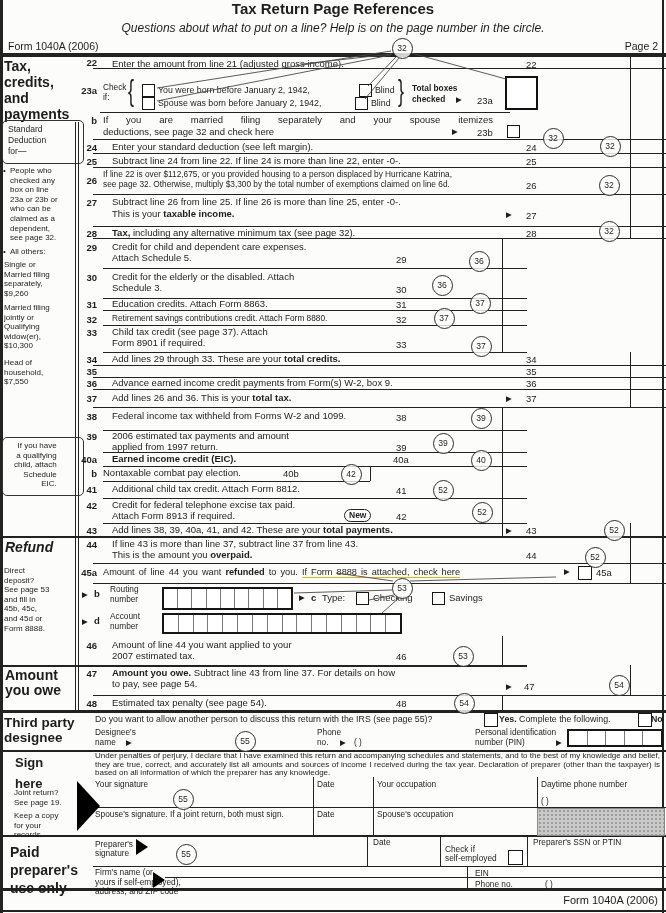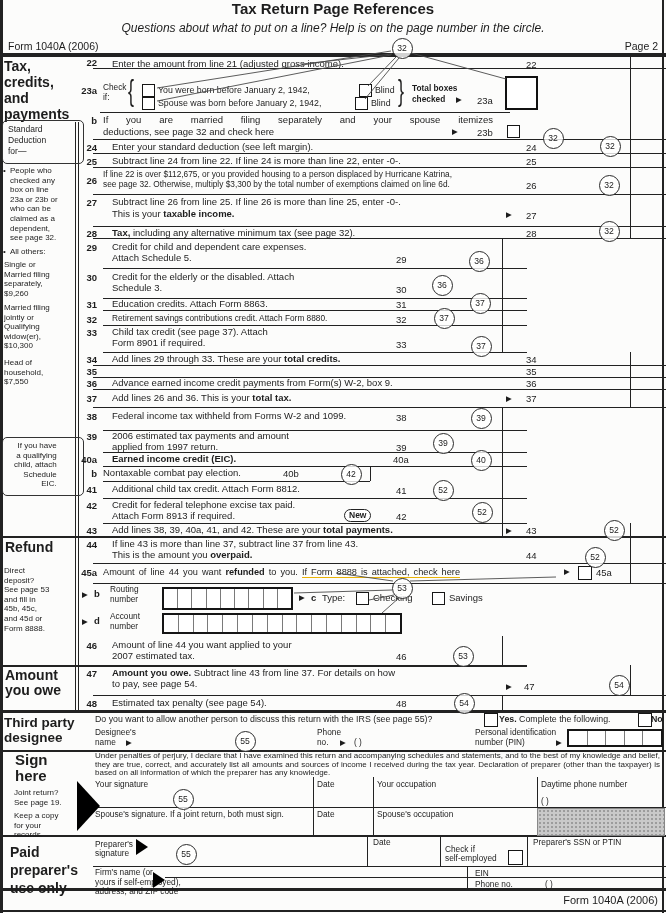--- a/index.html
+++ b/index.html
@@ -136,33 +136,33 @@
   <div class="sb pre" style="left:4px;top:358px;">Head of
 household,
 $7,550</div>
   <div class="box" style="left:2px;top:437px;width:80px;height:57px;">
     <div class="sb pre" style="left:11px;top:3px;text-align:right;">If you have
 a qualifying
 child, attach
 Schedule
 EIC.</div>
   </div>
-  <div class="sbb" style="left:5px;top:539px;font-size:14px;">Refund</div>
+  <div class="sbb" style="left:5px;top:539px;font-size:14px;font-style:italic;">Refund</div>
   <div class="sb pre" style="left:4px;top:566px;">Direct
 deposit?
 See page 53
 and fill in
 45b, 45c,
 and 45d or
 Form 8888.</div>
   <div class="sbb pre" style="left:5px;top:668px;font-size:14px;line-height:15px;">Amount
 you owe</div>
   <div class="sbb pre" style="left:4px;top:715px;font-size:13.5px;line-height:15px;">Third party
 designee</div>
-  <div class="sbb pre" style="left:15px;top:752px;font-size:15px;line-height:16px;">Sign
+  <div class="sbb pre" style="left:15px;top:752px;font-size:13px;line-height:21px;">Sign
 here</div>
   <div class="sb pre" style="left:14px;top:788px;">Joint return?
 See page 19.</div>
   <div class="sb pre" style="left:14px;top:811px;">Keep a copy
 for your
 records.</div>
   <div class="sbb pre" style="left:10px;top:843px;font-size:14px;line-height:18px;">Paid
 preparer's
 use only</div>
 

